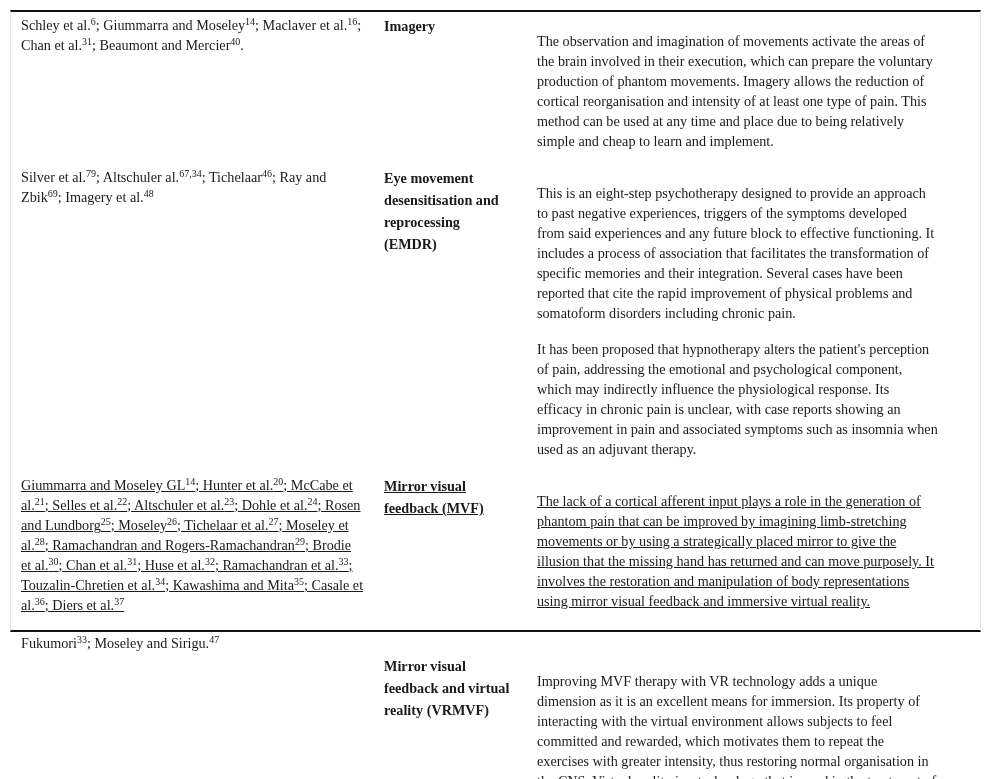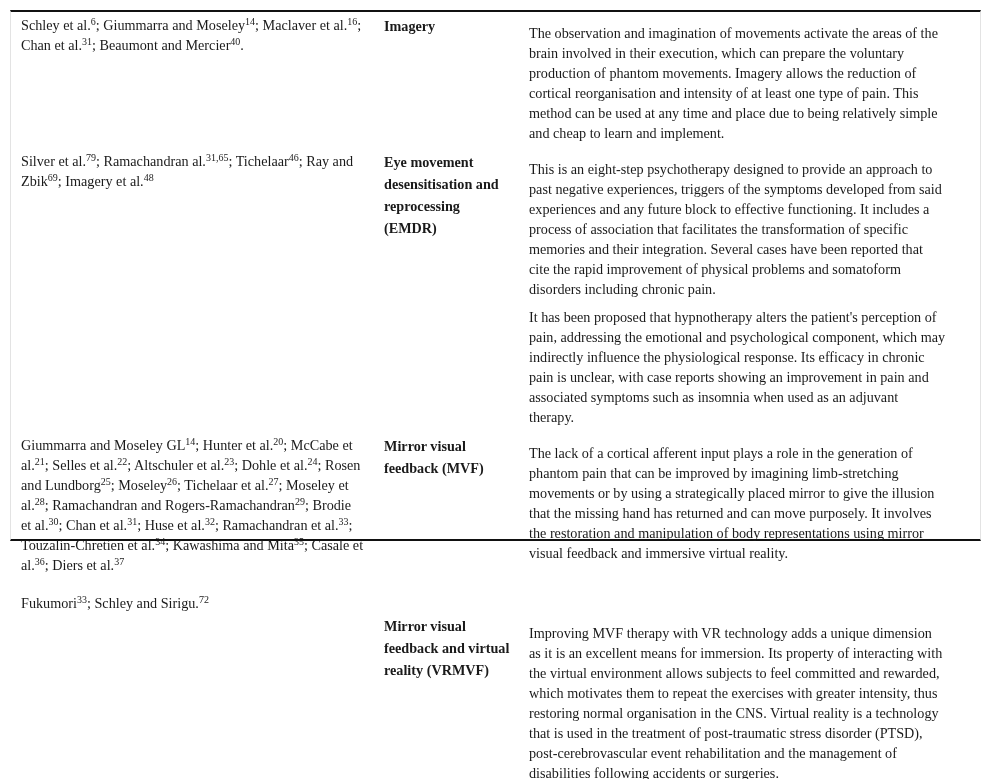--- a/index.html
+++ b/index.html
@@ -5,37 +5,37 @@
     html, body { margin: 0; padding: 0; background: #ffffff; }
     body {
       width: 992px; height: 779px; overflow: hidden; position: relative;
       font-family: "Liberation Serif", "DejaVu Serif", serif;
       color: #1a1a1a;
     }
     .table-wrap {
       position: absolute; left: 10px; top: 10px; width: 971px;
       border-left: 1px solid #e3e3e3; border-right: 1px solid #e3e3e3;
       border-top: 2px solid #111; border-bottom: 2px solid #111;
-      height: 531px; box-sizing: border-box;
+      height: 622px; box-sizing: border-box;
     }
     table { border-collapse: collapse; width: 100%; table-layout: fixed; }
     col.c1 { width: 373px; }
     col.c2 { width: 137px; }
     col.c3 { width: auto; }
     td { vertical-align: top; padding: 0; font-size: 14.2px; line-height: 20px; }
     td.refs { padding-left: 10px; padding-right: 20px; }
     td.tech { font-weight: bold; line-height: 22px; padding-right: 6px; }
     td.desc { padding-right: 26px; }
     sup { font-size: 10px; line-height: 0; vertical-align: 5px; }
-    p { margin: 8px; }
+    p { margin: 16px; }
     p + p { margin-top: 2px; }
     tr.r1 td { padding-top: 3px; }
     tr.r1 { height: 126px; }
     tr.r2 { height: 282px; }
-    tr.r3 { height: 158px; }
+    tr.r3 { height: 158px; text-decoration: underline; }
     tr.r4 td.tech, tr.r4 td.desc { padding-top: 22px; }
     .cite { display: inline; }
   </style>
 </head>
 <body>
 
 <div class="table-wrap">
   <table>
     <colgroup>
         <col class="c1">
@@ -44,36 +44,36 @@
       </colgroup>
     <tbody>
       <tr class="r1">
         <td class="refs"><span class="cite"><span>Schley et al.</span><sup>6</sup></span><span class="cite"><span>; Giummarra and Moseley</span><sup>14</sup></span><span class="cite"><span>; Maclaver et al.</span><sup>16</sup></span><span class="cite"><span>; Chan et al.</span><sup>31</sup></span><span class="cite"><span>; Beaumont and Mercier</span><sup>40</sup></span><span class="cite"><span>.</span></span></td>
         <td class="tech">Imagery</td>
         <td class="desc">
             <p>The observation and imagination of movements activate the areas of the brain involved in their execution, which can prepare the voluntary production of phantom movements. Imagery allows the reduction of cortical reorganisation and intensity of at least one type of pain. This method can be used at any time and place due to being relatively simple and cheap to learn and implement.</p>
           </td>
       </tr>
       <tr class="r2">
-        <td class="refs"><span class="cite"><span>Silver et al.</span><sup>79</sup></span><span class="cite"><span>; Ramachandran al.</span><sup>31,65</sup></span><span class="cite"><span>; Tichelaar</span><sup>46</sup></span><span class="cite"><span>; Ray and Zbik</span><sup>69</sup></span><span class="cite"><span>; Imagery et al.</span><sup>48</sup></span></td>
+        <td class="refs"><span class="cite"><span>Silver et al.</span><sup>79</sup></span><span class="cite"><span>; Altschuler al.</span><sup>67,34</sup></span><span class="cite"><span>; Tichelaar</span><sup>46</sup></span><span class="cite"><span>; Ray and Zbik</span><sup>69</sup></span><span class="cite"><span>; Imagery et al.</span><sup>48</sup></span></td>
         <td class="tech">Eye movement desensitisation and reprocessing (EMDR)</td>
         <td class="desc">
             <p>This is an eight-step psychotherapy designed to provide an approach to past negative experiences, triggers of the symptoms developed from said experiences and any future block to effective functioning. It includes a process of association that facilitates the transformation of specific memories and their integration. Several cases have been reported that cite the rapid improvement of physical problems and somatoform disorders including chronic pain.</p>
             <p>It has been proposed that hypnotherapy alters the patient's perception of pain, addressing the emotional and psychological component, which may indirectly influence the physiological response. Its efficacy in chronic pain is unclear, with case reports showing an improvement in pain and associated symptoms such as insomnia when used as an adjuvant therapy.</p>
           </td>
       </tr>
       <tr class="r3">
         <td class="refs"><span class="cite"><span>Giummarra and Moseley GL</span><sup>14</sup></span><span class="cite"><span>; Hunter et al.</span><sup>20</sup></span><span class="cite"><span>; McCabe et al.</span><sup>21</sup></span><span class="cite"><span>; Selles et al.</span><sup>22</sup></span><span class="cite"><span>; Altschuler et al.</span><sup>23</sup></span><span class="cite"><span>; Dohle et al.</span><sup>24</sup></span><span class="cite"><span>; Rosen and Lundborg</span><sup>25</sup></span><span class="cite"><span>; Moseley</span><sup>26</sup></span><span class="cite"><span>; Tichelaar et al.</span><sup>27</sup></span><span class="cite"><span>; Moseley et al.</span><sup>28</sup></span><span class="cite"><span>; Ramachandran and Rogers-Ramachandran</span><sup>29</sup></span><span class="cite"><span>; Brodie et al.</span><sup>30</sup></span><span class="cite"><span>; Chan et al.</span><sup>31</sup></span><span class="cite"><span>; Huse et al.</span><sup>32</sup></span><span class="cite"><span>; Ramachandran et al.</span><sup>33</sup></span><span class="cite"><span>; Touzalin-Chretien et al.</span><sup>34</sup></span><span class="cite"><span>; Kawashima and Mita</span><sup>35</sup></span><span class="cite"><span>; Casale et al.</span><sup>36</sup></span><span class="cite"><span>; Diers et al.</span><sup>37</sup></span></td>
         <td class="tech">Mirror visual feedback (MVF)</td>
         <td class="desc">
             <p>The lack of a cortical afferent input plays a role in the generation of phantom pain that can be improved by imagining limb-stretching movements or by using a strategically placed mirror to give the illusion that the missing hand has returned and can move purposely. It involves the restoration and manipulation of body representations using mirror visual feedback and immersive virtual reality.</p>
           </td>
       </tr>
       <tr class="r4">
-        <td class="refs"><span class="cite"><span>Fukumori</span><sup>33</sup></span><span class="cite"><span>; Schley and Sirigu.</span><sup>72</sup></span></td>
+        <td class="refs"><span class="cite"><span>Fukumori</span><sup>33</sup></span><span class="cite"><span>; Moseley and Sirigu.</span><sup>47</sup></span></td>
         <td class="tech">Mirror visual feedback and virtual reality (VRMVF)</td>
         <td class="desc">
             <p>Improving MVF therapy with VR technology adds a unique dimension as it is an excellent means for immersion. Its property of interacting with the virtual environment allows subjects to feel committed and rewarded, which motivates them to repeat the exercises with greater intensity, thus restoring normal organisation in the CNS. Virtual reality is a technology that is used in the treatment of post-traumatic stress disorder (PTSD), post-cerebrovascular event rehabilitation and the management of disabilities following accidents or surgeries.</p>
           </td>
       </tr>
     </tbody>
   </table>
 </div>
 
 </body></html>

